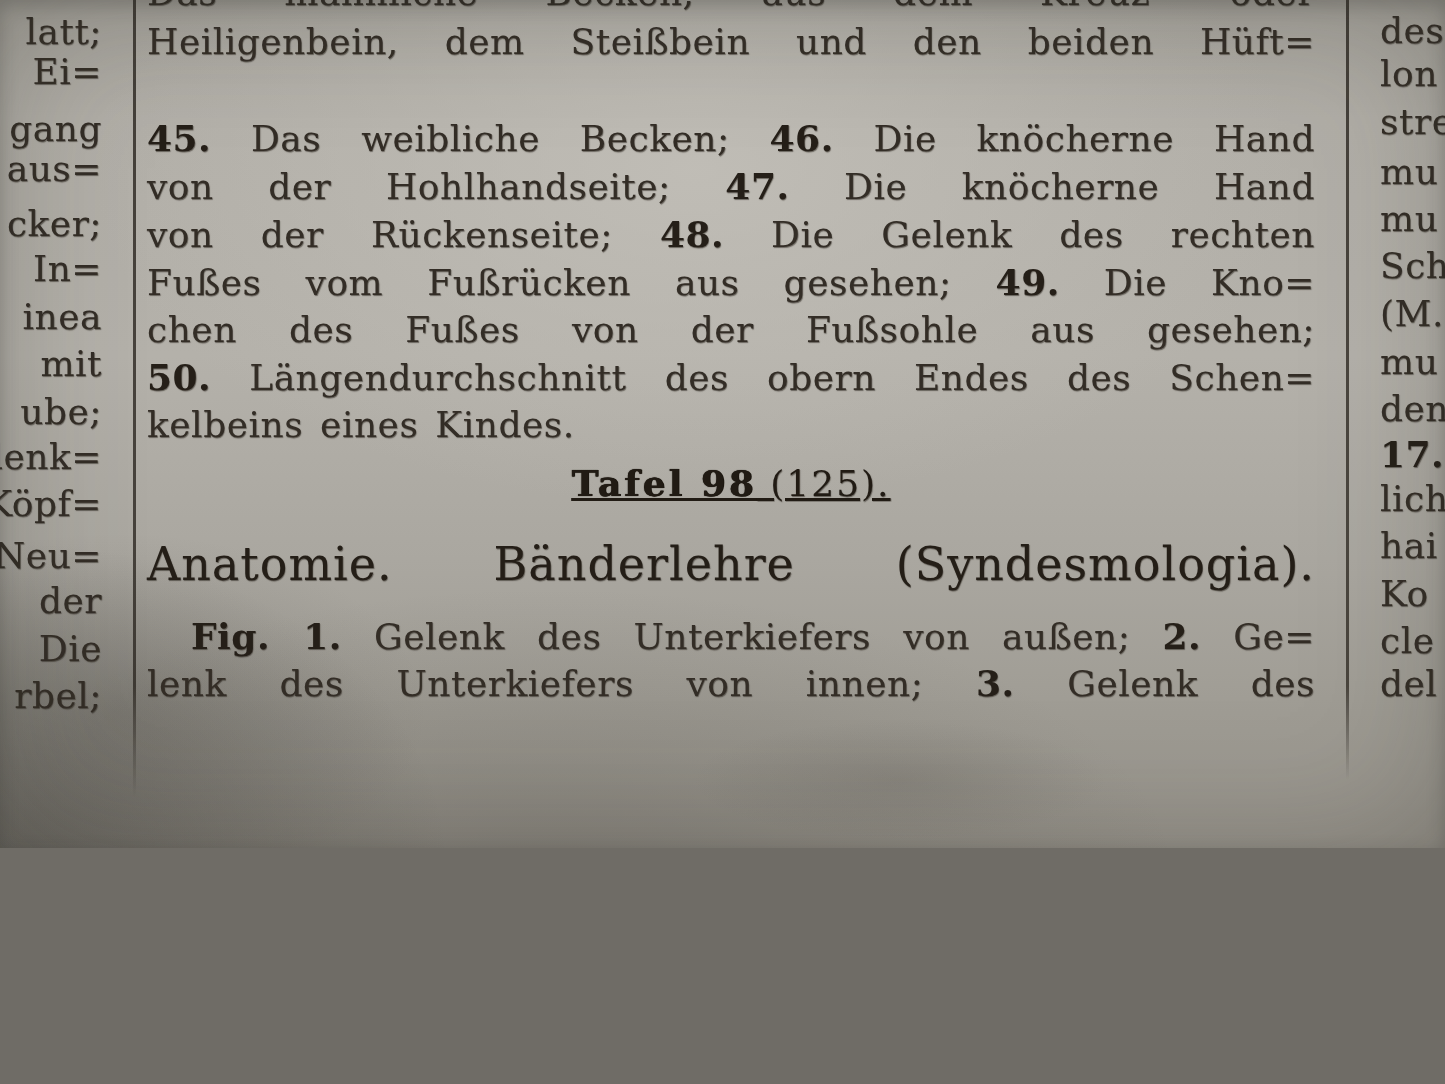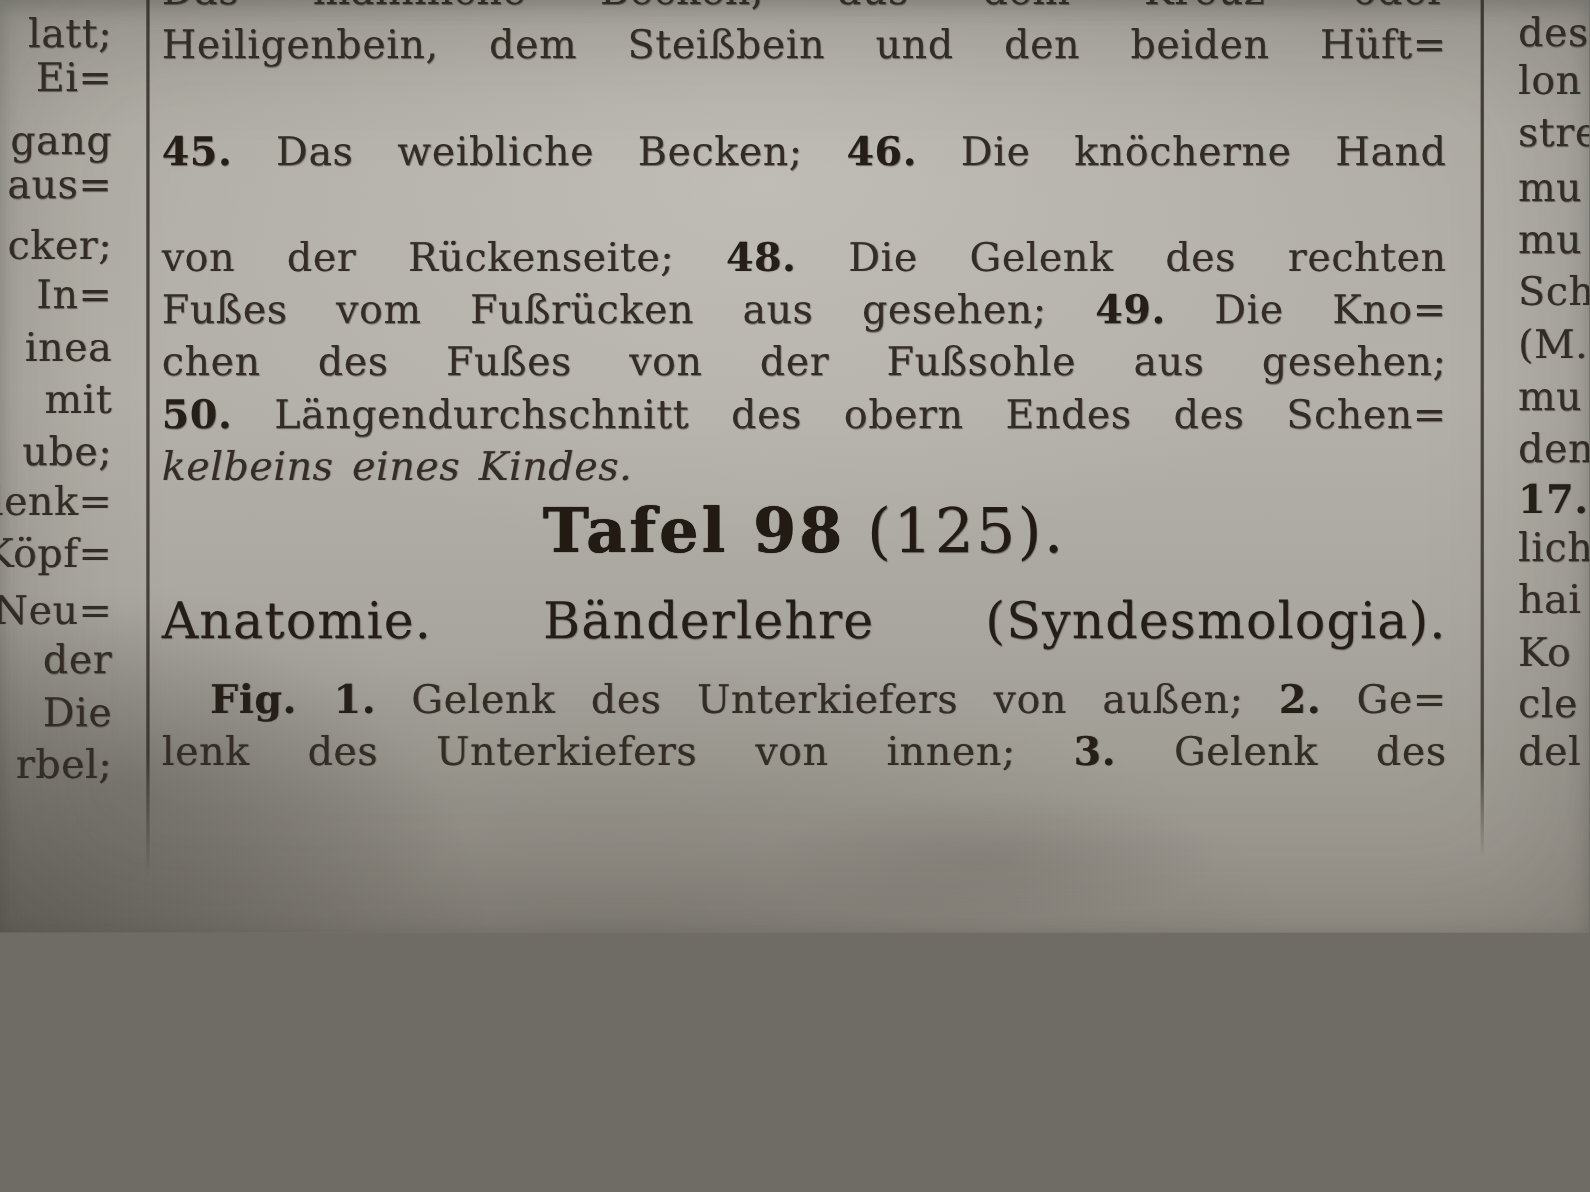--- a/index.html
+++ b/index.html
@@ -25,26 +25,26 @@
   .sidecol{position:absolute;top:0;height:760px;overflow:hidden;font-size:36px;}
   .sidecol .frag{position:absolute;white-space:nowrap;letter-spacing:.5px;}
   .leftcol{left:0;width:112px;}
   .leftcol .frag{right:10px;}
   .rightcol{left:1362px;width:83px;margin-left:18px;}
   .rightcol .frag{left:0;}
   .maincol{position:absolute;left:147px;top:0;width:1168px;height:780px;}
   .tline{position:absolute;left:0;width:100%;font-size:36px;line-height:48px;
     letter-spacing:.5px;word-spacing:5px;
     text-align:justify;text-align-last:justify;white-space:normal;}
-  .tline.noj{text-align:right;text-align-last:left;font-style:italic;}
+  .tline.noj{text-align:right;text-align-last:left;}
   .num,.b{font-weight:bold;color:#251f18;}
   .cutwrap{position:absolute;left:0;top:0;width:100%;height:17px;overflow:hidden;}
   .cutwrap .tline{top:-31px;}
   .plate-heading{position:absolute;left:0;top:452px;width:100%;text-align:center;
-    font-size:56px;line-height:62px;letter-spacing:3px;color:#211b14;}
+    font-size:36px;line-height:62px;letter-spacing:3px;color:#211b14;text-decoration:underline;}
   .plate-heading .bold{font-weight:bold;text-shadow:0 0 1px #1c1710,.7px 0 0 #1c1710;}
   .plate-heading .reg{font-weight:normal;letter-spacing:2px;}
   .plate-subheading{position:absolute;left:0;top:536px;width:100%;
     font-size:46px;line-height:56px;letter-spacing:1px;color:#241e17;
     text-align:justify;text-align-last:justify;}
   .figline1{text-indent:44px;}
   .smudge{position:absolute;pointer-events:none;border-radius:50%;}
 </style>
 </head>
 <body>
@@ -76,20 +76,21 @@
 
     <div class="cutwrap">
       <div class="tline">Das männliche Becken, aus dem Kreuz- oder</div>
     </div>
 
     <div class="tline" style="top:18px"><span>Heiligenbein, dem Steißbein und den beiden Hüft=</span></div>
 
 
     <div class="tline" style="top:114px"><span class="num">45.</span><span> Das weibliche Becken; </span><span class="num">46.</span><span> Die knöcherne Hand</span></div>
 
+    <div class="tline" style="top:162px"><span>von der Hohlhandseite; </span><span class="num">47.</span><span> Die knöcherne Hand</span></div>
 
     <div class="tline" style="top:210px"><span>von der Rückenseite; </span><span class="num">48.</span><span> Die Gelenk des rechten</span></div>
 
     <div class="tline" style="top:258px"><span>Fußes vom Fußrücken aus gesehen; </span><span class="num">49.</span><span> Die Kno=</span></div>
 
     <div class="tline" style="top:306px"><span>chen des Fußes von der Fußsohle aus gesehen;</span></div>
 
     <div class="tline" style="top:353px"><span class="num">50.</span><span> Längendurchschnitt des obern Endes des Schen=</span></div>
 
     <div class="tline noj" style="top:401px"><span>kelbeins eines Kindes.</span></div>

